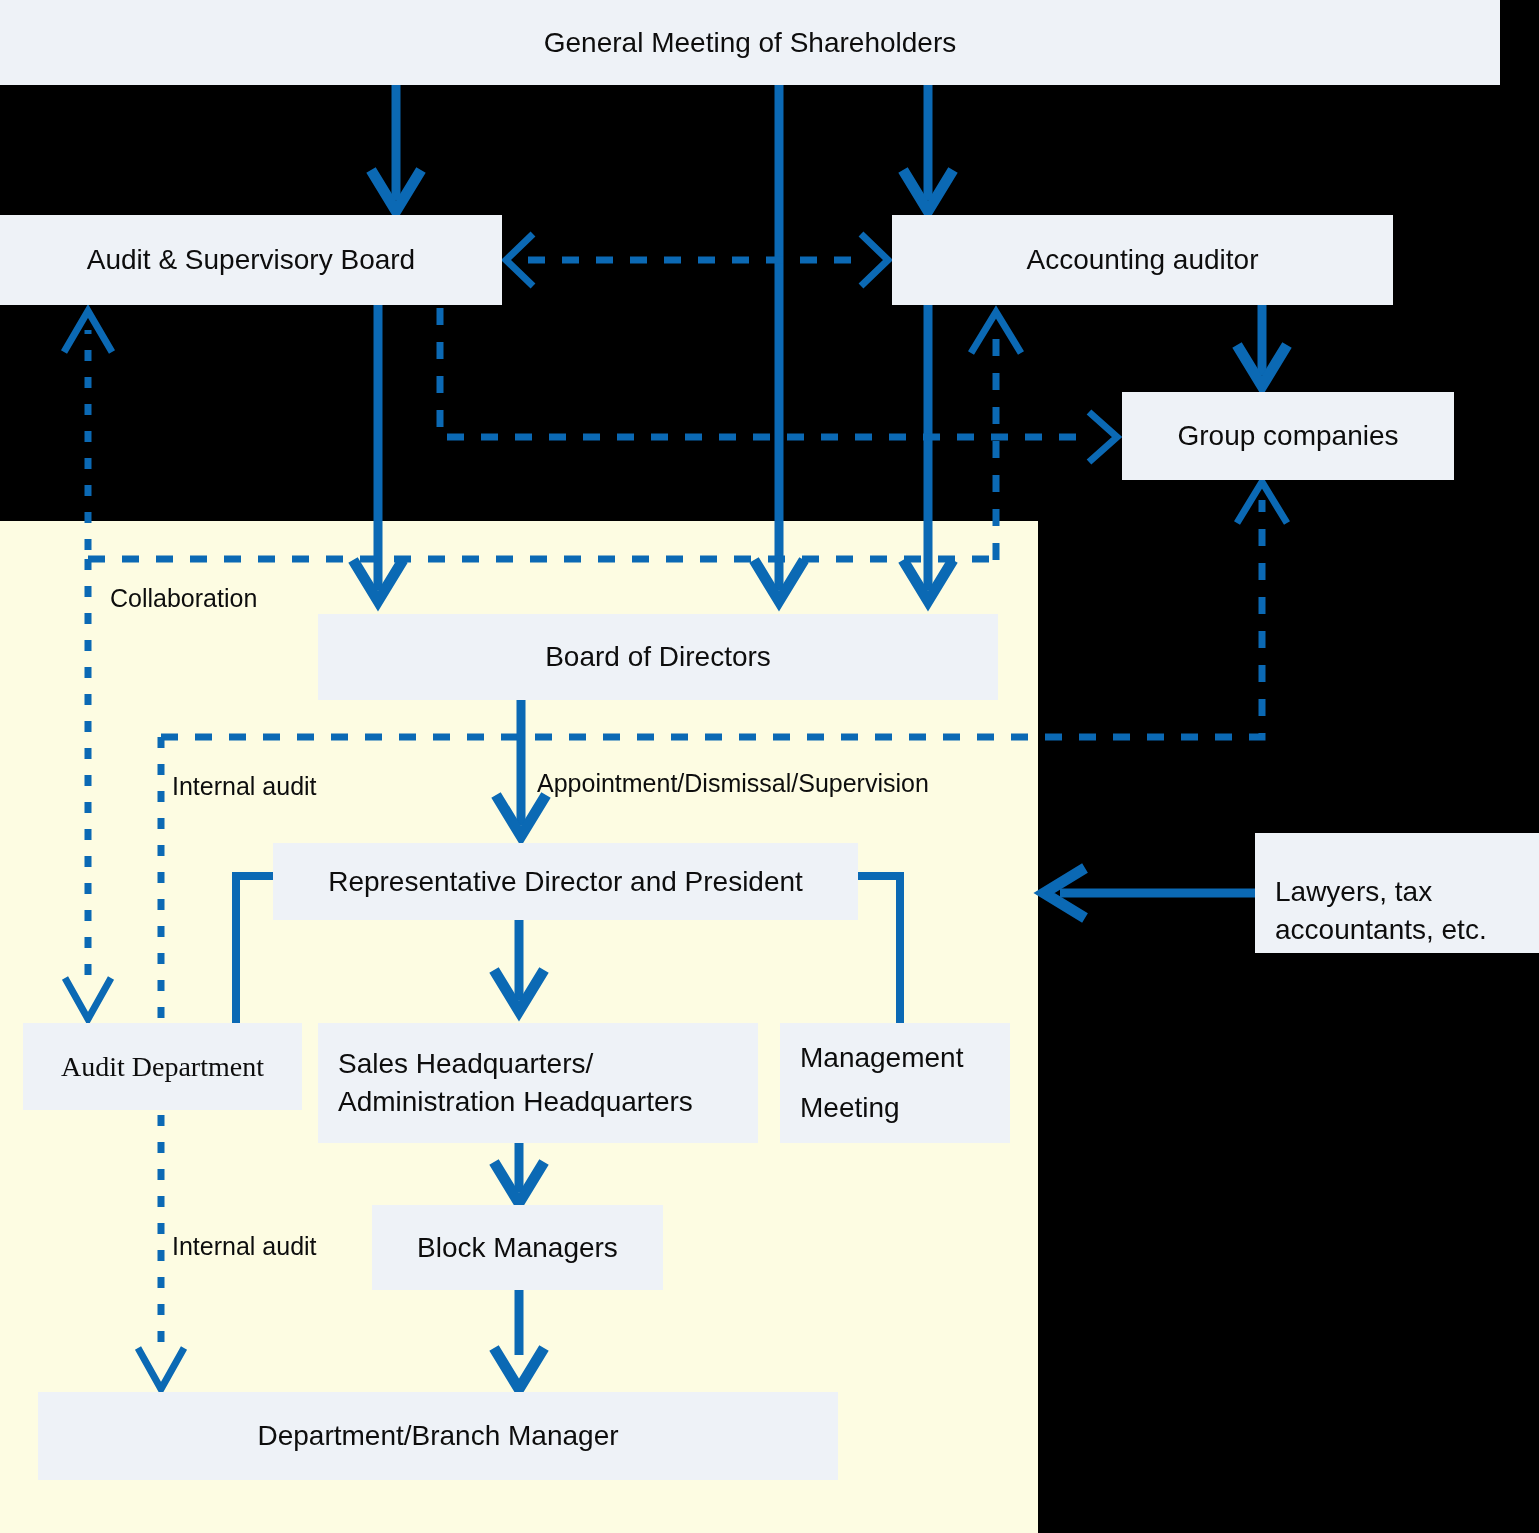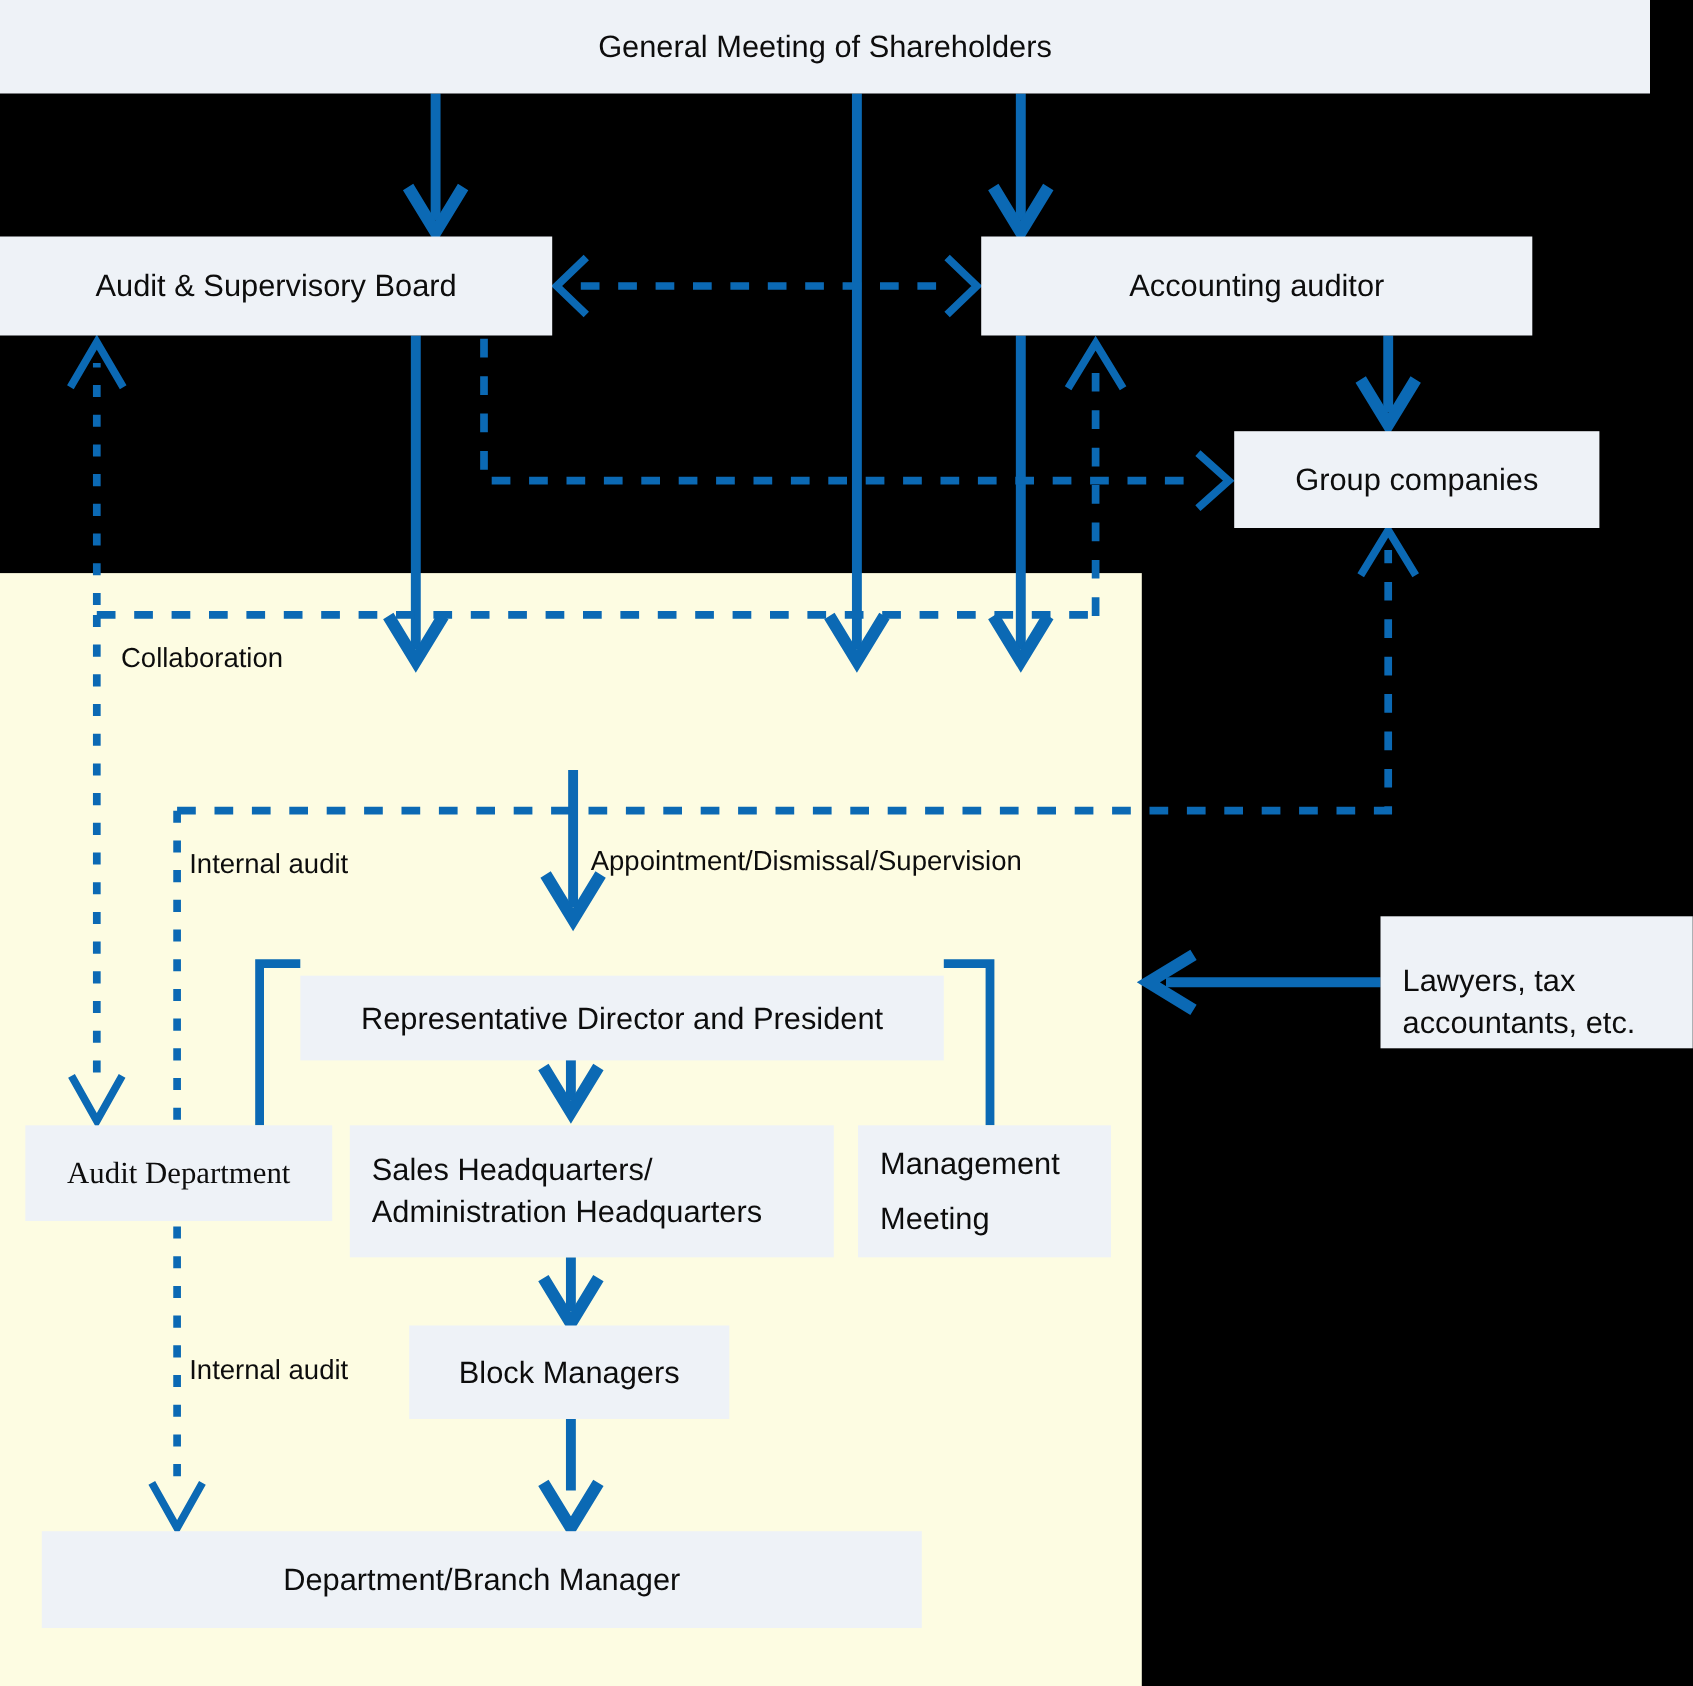--- a/index.html
+++ b/index.html
@@ -215,22 +215,25 @@
   </div>
 
   <div class="node" style="left:892px; top:215px; width:501px; height:90px;">
     <span>Accounting auditor</span>
   </div>
 
   <div class="node" style="left:1122px; top:392px; width:332px; height:88px;">
     <span>Group companies</span>
   </div>
 
-
-  <div class="node" style="left:273px; top:843px; width:585px; height:77px;margin-top:44px;">
+  <div class="node" style="left:318px; top:614px; width:680px; height:86px;">
+    <span>Board of Directors</span>
+  </div>
+
+  <div class="node" style="left:273px; top:843px; width:585px; height:77px;">
     <span>Representative Director and President</span>
   </div>
 
   <div class="node" style="left:23px; top:1023px; width:279px; height:87px;font-family:Liberation Serif, serif;">
     <span>Audit Department</span>
   </div>
 
   <div class="node left-align" style="left:318px; top:1023px; width:440px; height:120px; flex-direction:column; align-items:flex-start; justify-content:center; padding-left:20px;">
     <span>Sales Headquarters/</span>
     <span>Administration Headquarters</span>

